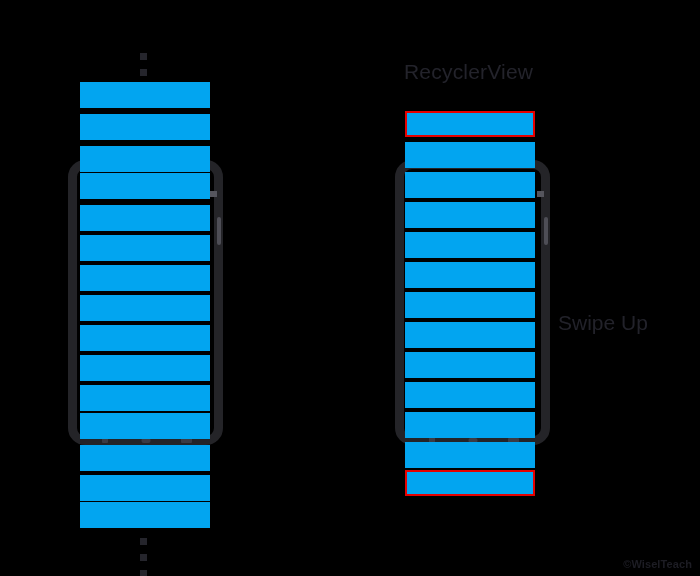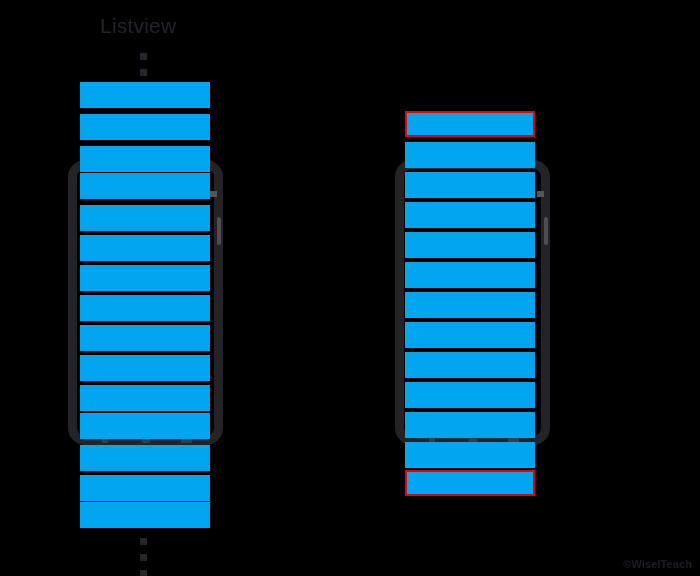--- a/index.html
+++ b/index.html
@@ -131,23 +131,24 @@
     border: 2px solid #e60000;
   }
 
   .column { position: absolute; top: 0; left: 0; width: 100%; height: 100%; }
 </style>
 </head>
 <body>
 
 <div id="stage">
 
-  <div class="title" id="title-listview">Listview</div>
-
-
+
+  <div class="title" id="title-recyclerview">RecyclerView</div>
+
+  <div class="swipe-label">Swipe Up</div>
 
   <div class="watermark">©WiselTeach</div>
 
   <div class="ellipsis" id="ellipsis-top">
     <i></i>
     <i></i>
     <i></i>
   </div>
   <div class="ellipsis" id="ellipsis-bottom">
     <i></i>

